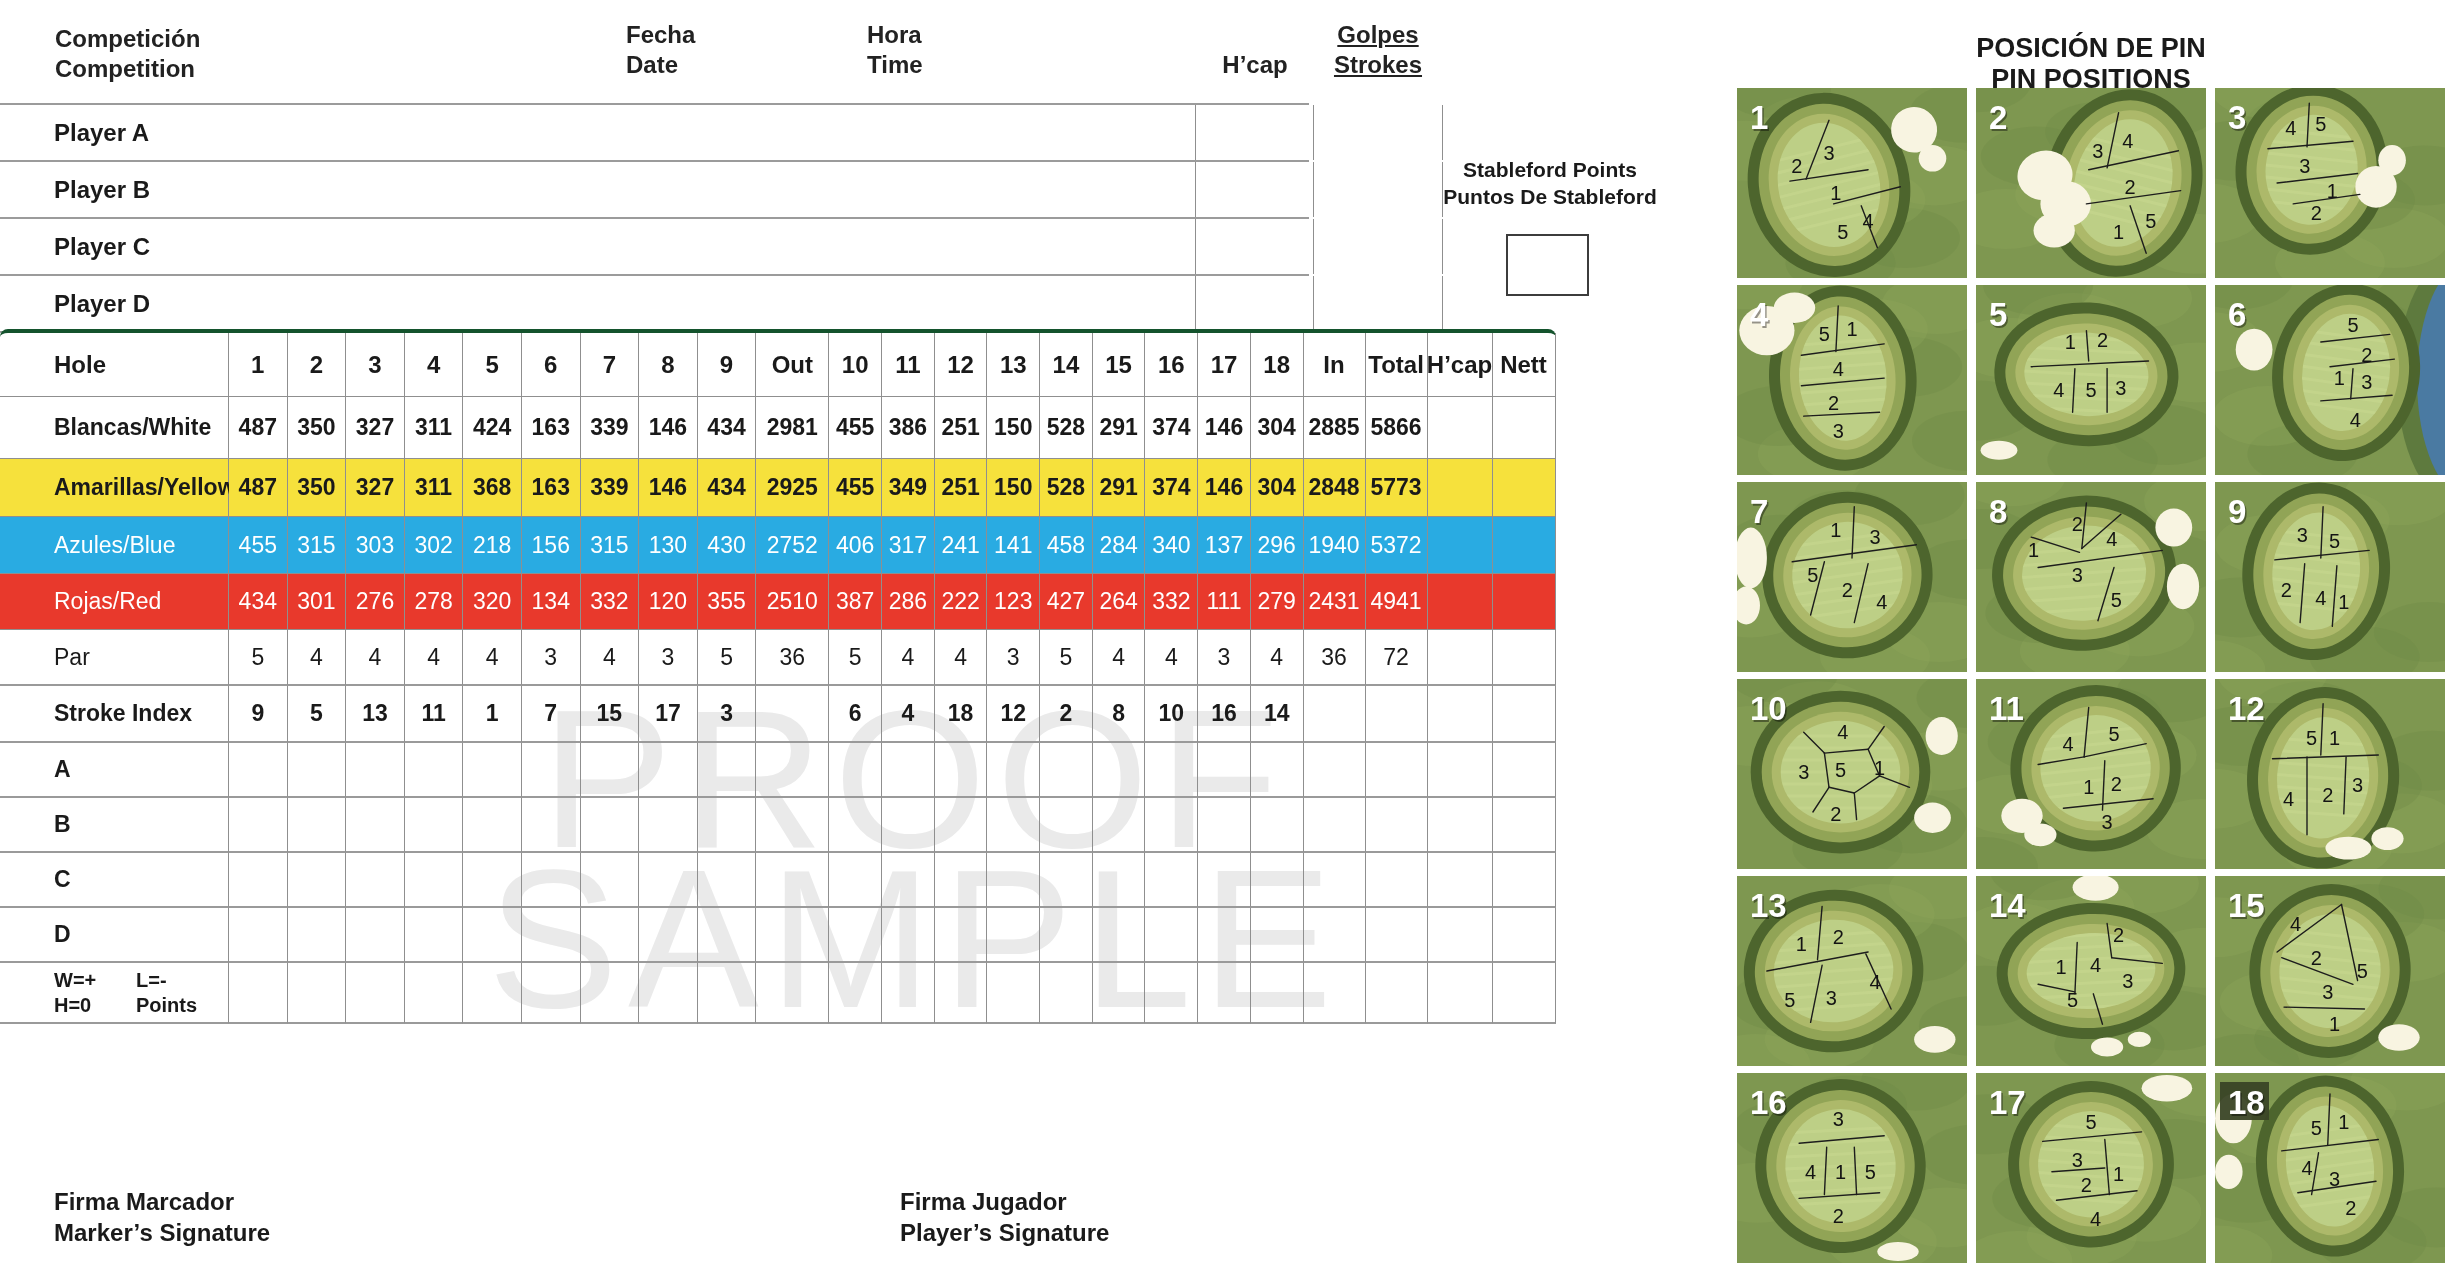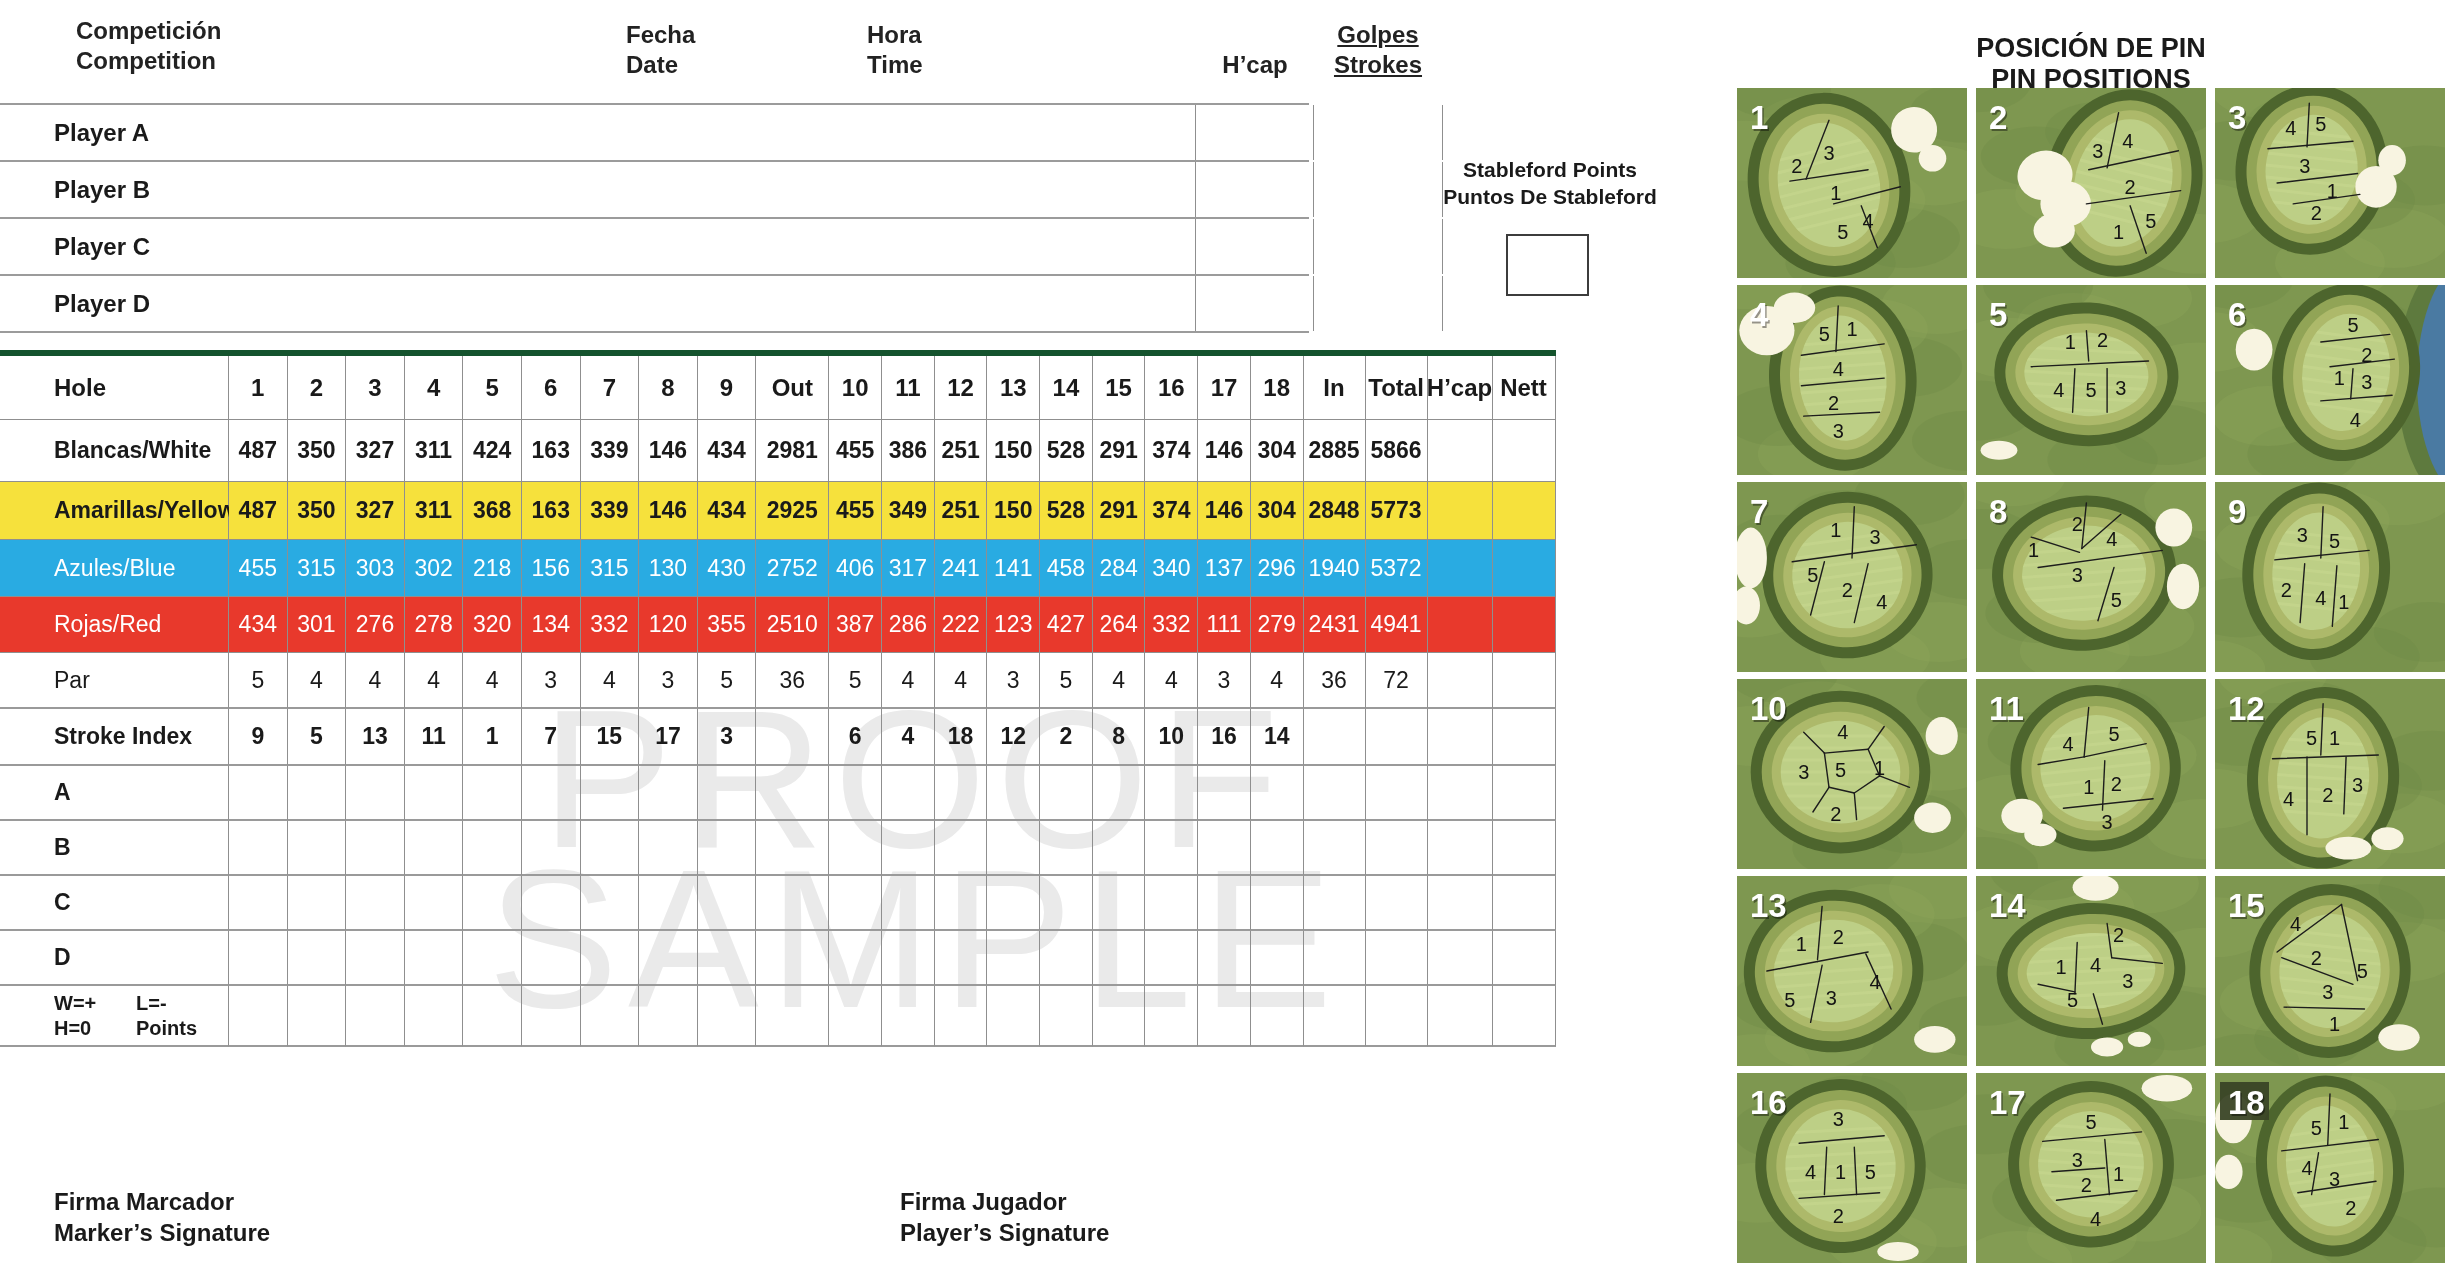--- a/index.html
+++ b/index.html
@@ -14,21 +14,21 @@
   .prow{display:grid;grid-template-columns:1195px 118px 130px;height:57px;border-bottom:2px solid #9b9b9b;}
   .prow .pl{display:flex;align-items:center;padding-left:54px;font-weight:700;font-size:24px;}
   .prow .pc{border-left:1px solid #8f8f8f;}
   .prow .pc:last-child{border-right:1px solid #8f8f8f;}
 
   
   #stb{position:absolute;left:1419px;top:156px;width:262px;text-align:center;font-weight:700;font-size:21px;line-height:27px;z-index:2;}
   #stb-box{position:absolute;left:1506px;top:234px;width:83px;height:62px;border:2px solid #3c3c3c;z-index:2;}
 
   
-  #scoregrid{position:absolute;left:0;top:350px;display:grid;border-top:6px solid #14532d;z-index:1;}
+  #scoregrid{position:absolute;left:0;top:329px;display:grid;border-top:4px solid #14532d;z-index:1;border-radius:8px;}
   .sc{border-right:1px solid #8f8f8f;border-bottom:1px solid #8f8f8f;display:flex;align-items:center;justify-content:center;font-size:23px;background:transparent;}
   .sc.rl{justify-content:flex-start;padding-left:54px;}
   .sc.hd{font-weight:700;font-size:24px;}
   .r-white{font-weight:700;}
   .r-yellow{background:var(--c-yellow);font-weight:700;}
   .r-blue{background:var(--c-blue);color:#fff;}
   .r-red{background:var(--c-red);color:#fff;}
   .r-si{font-weight:700;}
   .r-player.rl{font-weight:700;}
   .thick{border-bottom-width:2px;border-bottom-color:#9a9a9a;}
@@ -48,21 +48,21 @@
   #pin-grid svg{display:block;}
 </style>
 </head>
 <body>
 
 <div id="wm">
   <div>PROOF</div>
   <div>SAMPLE</div>
 </div>
 
-<div class="toplab" style="left:55px;top:16px;margin-left:21px;"><span>Competición</span><br><span>Competition</span></div>
+<div class="toplab" style="left:55px;top:24px;"><span>Competición</span><br><span>Competition</span></div>
 <div class="toplab" style="left:626px;top:20px;"><span>Fecha</span><br><span>Date</span></div>
 <div class="toplab" style="left:867px;top:20px;"><span>Hora</span><br><span>Time</span></div>
 <div class="toplab" style="left:1196px;top:50px;width:118px;text-align:center;">H’cap</div>
 <div class="toplab" style="left:1314px;top:20px;width:128px;text-align:center;text-decoration:underline;"><span>Golpes</span><br><span>Strokes</span></div>
 
 <div id="players">
     <div class="prow">
       <div class="pl">Player A</div>
       <div class="pc"></div>
       <div class="pc"></div>

